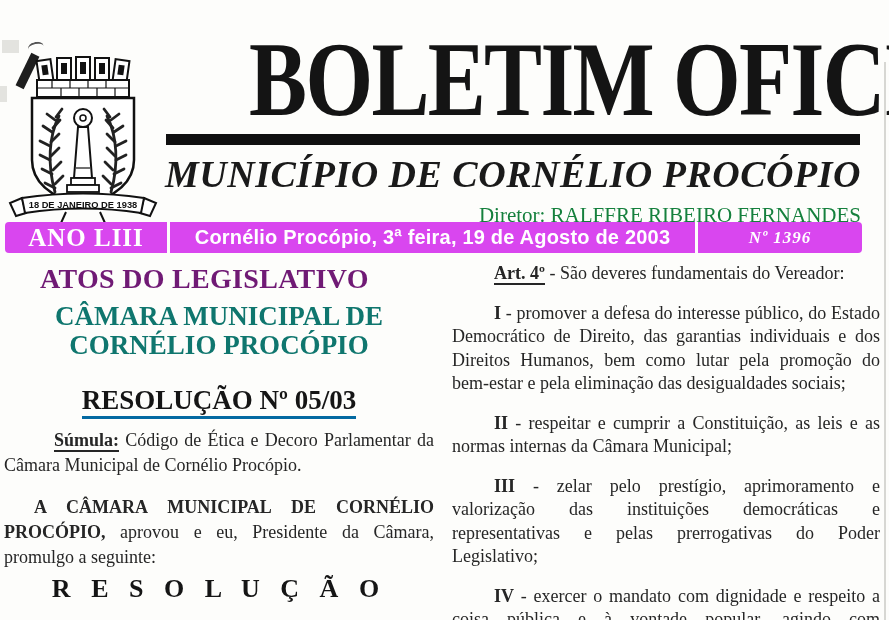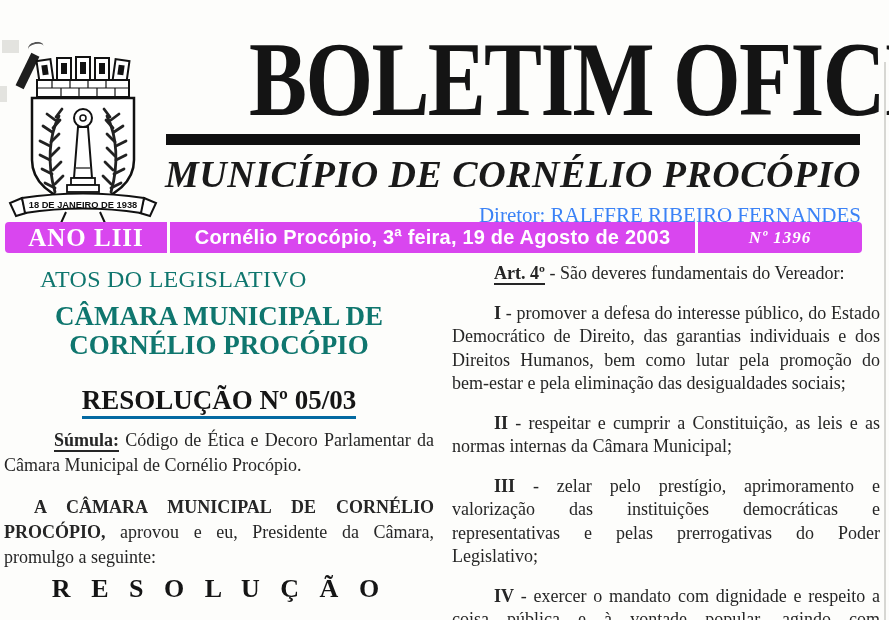--- a/index.html
+++ b/index.html
@@ -20,33 +20,33 @@
   .masthead-title{
     display:inline-block;font-weight:bold;font-size:106px;line-height:92px;
     letter-spacing:-2px;white-space:nowrap;transform:scaleX(0.82);transform-origin:center;
     color:#141414;margin-top:6px;
   }
   .masthead-rule{margin:8px auto 0 auto;width:694px;height:11px;background:#101010;}
   .masthead-subtitle{
     margin-top:9px;font-weight:bold;font-style:italic;font-size:38px;line-height:40px;
     color:#1a1a1a;white-space:nowrap;letter-spacing:0.5px;
   }
-  .director-line{margin-top:9px;padding-right:2px;text-align:right;font-size:21px;color:#3b82f6;}
+  .director-line{margin-top:9px;padding-right:2px;text-align:right;font-size:21px;color:#15803d;}
   
   .infobar{position:absolute;left:5px;top:222px;width:857px;height:31px;display:flex;}
   .infobar .cell{background:#d946ef;color:#fff;display:flex;align-items:center;justify-content:center;height:100%;}
   .infobar .sep{width:3px;background:#fdfdfb;height:100%;}
   .cell-ano{width:162px;border-radius:4px 0 0 4px;font-weight:bold;font-size:25px;letter-spacing:1px;}
   .cell-date{flex:1;font-family:"Liberation Sans",sans-serif;font-weight:bold;font-size:20px;letter-spacing:0.2px;}
   .cell-num{width:164px;border-radius:0 4px 4px 0;font-weight:bold;font-size:17px;letter-spacing:1px;font-style:italic;}
   
   .col{position:absolute;top:258px;font-size:18px;line-height:23.5px;color:#262626;}
   .col-left{left:4px;width:430px;}
   .col-right{left:452px;width:428px;}
-  .atos-heading{margin:6px 0 0 36px;font-weight:normal;font-size:24px;line-height:30px;color:#0f766e;letter-spacing:0.3px;}
+  .atos-heading{margin:6px 0 0 36px;font-weight:bold;font-size:28px;line-height:30px;color:#701a75;letter-spacing:0.3px;}
   .org-heading{margin-top:8px;text-align:center;font-weight:bold;font-size:27px;line-height:29px;color:#0f766e;}
   .res-title{margin-top:26px;text-align:center;font-weight:bold;font-size:27px;line-height:29px;color:#151515;}
   .res-title .u{border-bottom:3px solid #0369a1;padding-bottom:1px;}
   .res-date{text-align:center;font-weight:bold;font-size:27px;line-height:29px;color:#151515;}
   .para{margin:0;text-align:justify;}
   .p-sumula{margin-top:13px;text-indent:50px;line-height:25px;}
   .p-preamble{margin-top:17px;text-indent:30px;line-height:25px;}
   .resolucao-word{margin-top:7px;text-align:center;font-weight:bold;font-size:26px;letter-spacing:7px;color:#151515;white-space:nowrap;}
   .p-art{margin-top:4px;text-indent:42px;}
   .p-item{margin-top:16px;text-indent:42px;}

